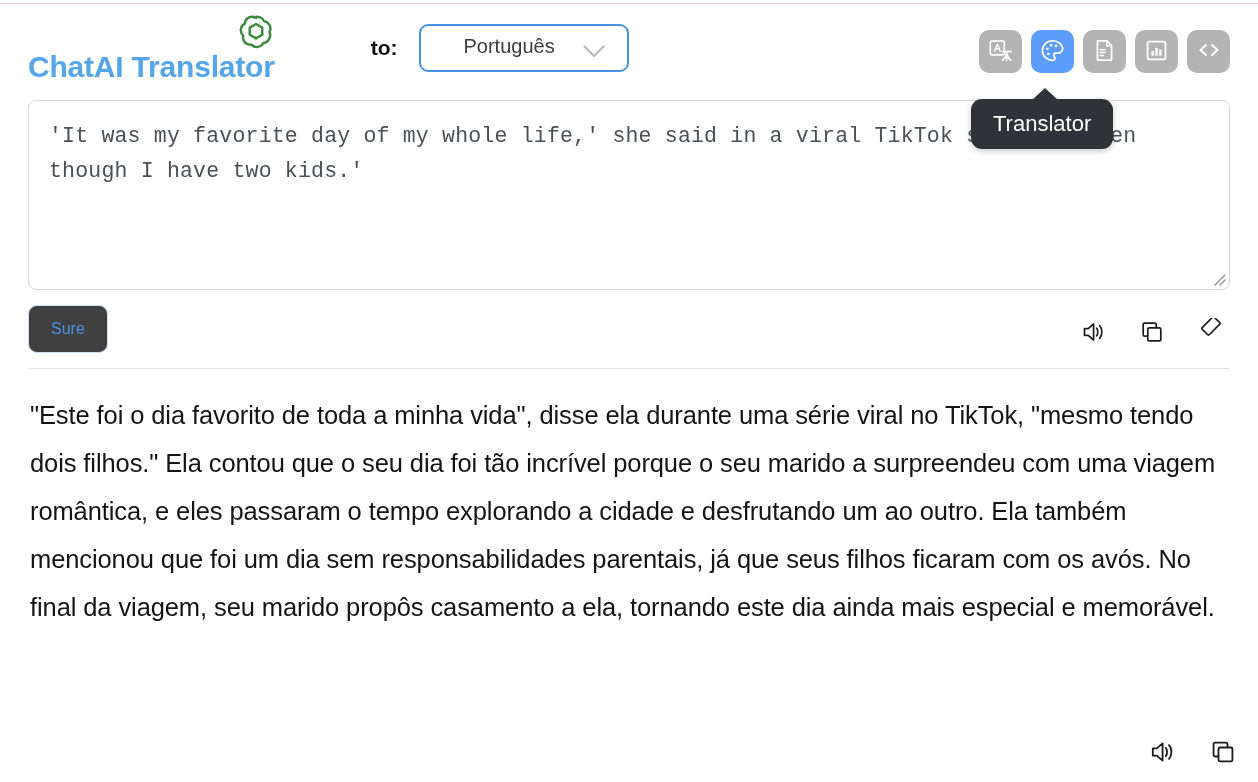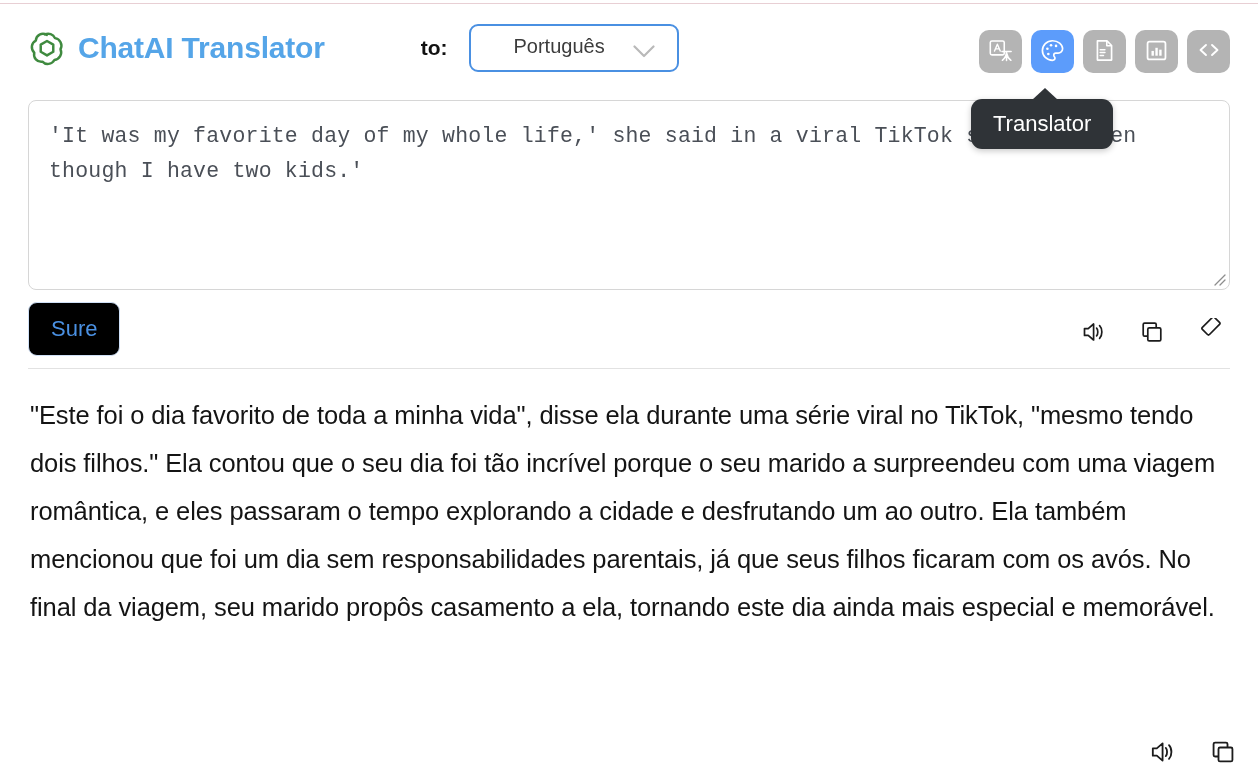--- a/index.html
+++ b/index.html
@@ -34,22 +34,22 @@
 
   
   .header {
     position: relative;
     height: 96px;
     display: flex;
     align-items: center;
   }
   .brand {
     display: flex;
-    align-items: center;
-    gap: 12px;
+    align-items: flex-end;
+    flex-direction: column;
   }
   .brand-logo {
     width: 38px;
     height: 38px;
     display: block;
   }
   .brand-title {
     font-size: 30px;
     font-weight: bold;
     color: #55a5e8;
@@ -164,24 +164,24 @@
   }
 
   
   .action-row {
     position: relative;
     height: 78px;
     display: flex;
     align-items: center;
   }
   .pill-btn {
-    background: #000000;
+    background: #404040;
     border: 1px solid #cfe0f7;
     color: #4a90e2;
-    font-size: 22px;
+    font-size: 16px;
     border-radius: 9px;
     padding: 15px 22px;
     cursor: pointer;
     line-height: 1;
   }
   .row-icons {
     position: absolute;
     right: 6px;
     top: 28px;
     display: flex;

